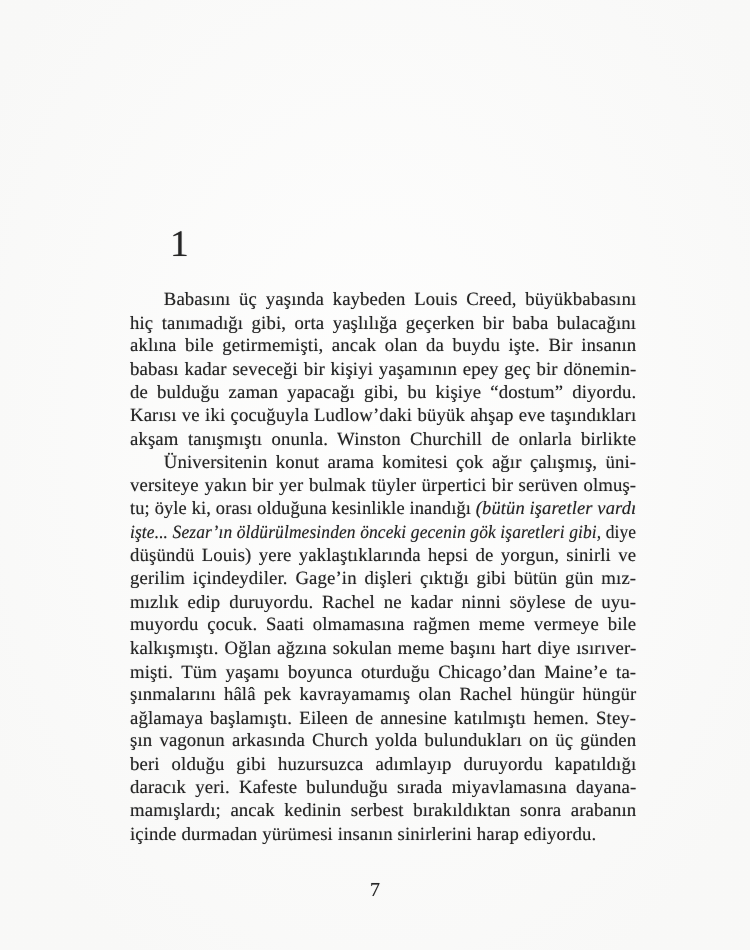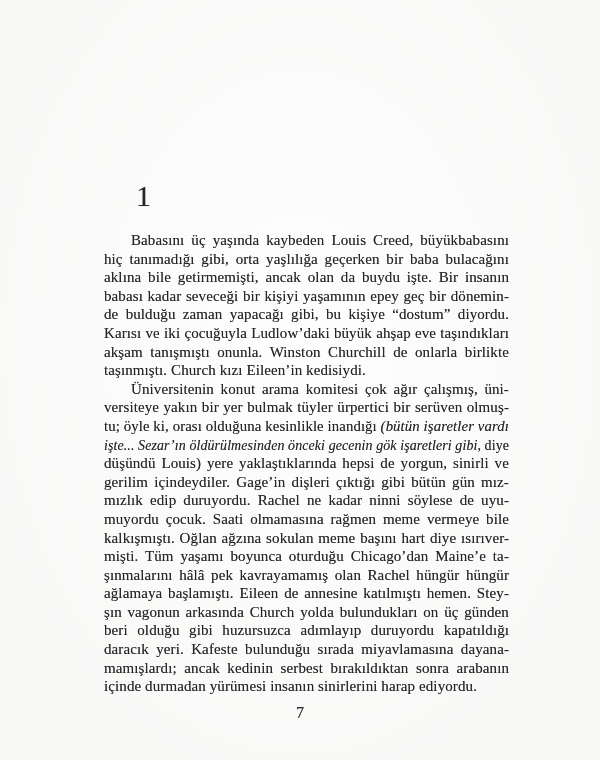--- a/index.html
+++ b/index.html
@@ -55,21 +55,20 @@
   <div class="chapter">1</div>
 
   <div class="textblock">
       <div class="line indent"><span class="inner" style="word-spacing: 3.14px;"><span>Babasını üç yaşında kaybeden Louis Creed, büyükbabasını</span></span></div>
       <div class="line"><span class="inner" style="word-spacing: 2.91px; text-align: right;"><span>hiç tanımadığı gibi, orta yaşlılığa geçerken bir baba bulacağını</span></span></div>
       <div class="line"><span class="inner" style="word-spacing: 2.97px;"><span>aklına bile getirmemişti, ancak olan da buydu işte. Bir insanın</span></span></div>
       <div class="line"><span class="inner" style="word-spacing: 0.74px;"><span>babası kadar seveceği bir kişiyi yaşamının epey geç bir dönemin-</span></span></div>
       <div class="line"><span class="inner" style="word-spacing: 3.44px;"><span>de bulduğu zaman yapacağı gibi, bu kişiye “dostum” diyordu.</span></span></div>
       <div class="line"><span class="inner" style="word-spacing: 0.36px;"><span>Karısı ve iki çocuğuyla Ludlow’daki büyük ahşap eve taşındıkları</span></span></div>
       <div class="line"><span class="inner" style="word-spacing: 3.65px; text-align: center;"><span>akşam tanışmıştı onunla. Winston Churchill de onlarla birlikte</span></span></div>
-      <div class="line"><span class="inner"><span>taşınmıştı. Church kızı Eileen’in kedisiydi.</span></span></div>
       <div class="line indent"><span class="inner" style="word-spacing: 2.82px;"><span>Üniversitenin konut arama komitesi çok ağır çalışmış, üni-</span></span></div>
       <div class="line"><span class="inner" style="word-spacing: 0.62px;"><span>versiteye yakın bir yer bulmak tüyler ürpertici bir serüven olmuş-</span></span></div>
       <div class="line"><span class="inner" style="transform: scaleX(0.9858);"><span>tu; öyle ki, orası olduğuna kesinlikle inandığı </span><span class="i">(bütün işaretler vardı</span></span></div>
       <div class="line"><span class="inner" style="transform: scaleX(0.9298);"><span class="i">işte... Sezar’ın öldürülmesinden önceki gecenin gök işaretleri gibi,</span><span> diye</span></span></div>
       <div class="line"><span class="inner" style="word-spacing: 2px;"><span>düşündü Louis) yere yaklaştıklarında hepsi de yorgun, sinirli ve</span></span></div>
       <div class="line"><span class="inner" style="word-spacing: 2.37px;"><span>gerilim içindeydiler. Gage’in dişleri çıktığı gibi bütün gün mız-</span></span></div>
       <div class="line"><span class="inner" style="word-spacing: 3.23px;"><span>mızlık edip duruyordu. Rachel ne kadar ninni söylese de uyu-</span></span></div>
       <div class="line"><span class="inner" style="word-spacing: 3.03px;"><span>muyordu çocuk. Saati olmamasına rağmen meme vermeye bile</span></span></div>
       <div class="line"><span class="inner" style="word-spacing: 0.96px;"><span>kalkışmıştı. Oğlan ağzına sokulan meme başını hart diye ısırıver-</span></span></div>
       <div class="line"><span class="inner" style="word-spacing: 3.03px; text-align: right;"><span>mişti. Tüm yaşamı boyunca oturduğu Chicago’dan Maine’e ta-</span></span></div>

